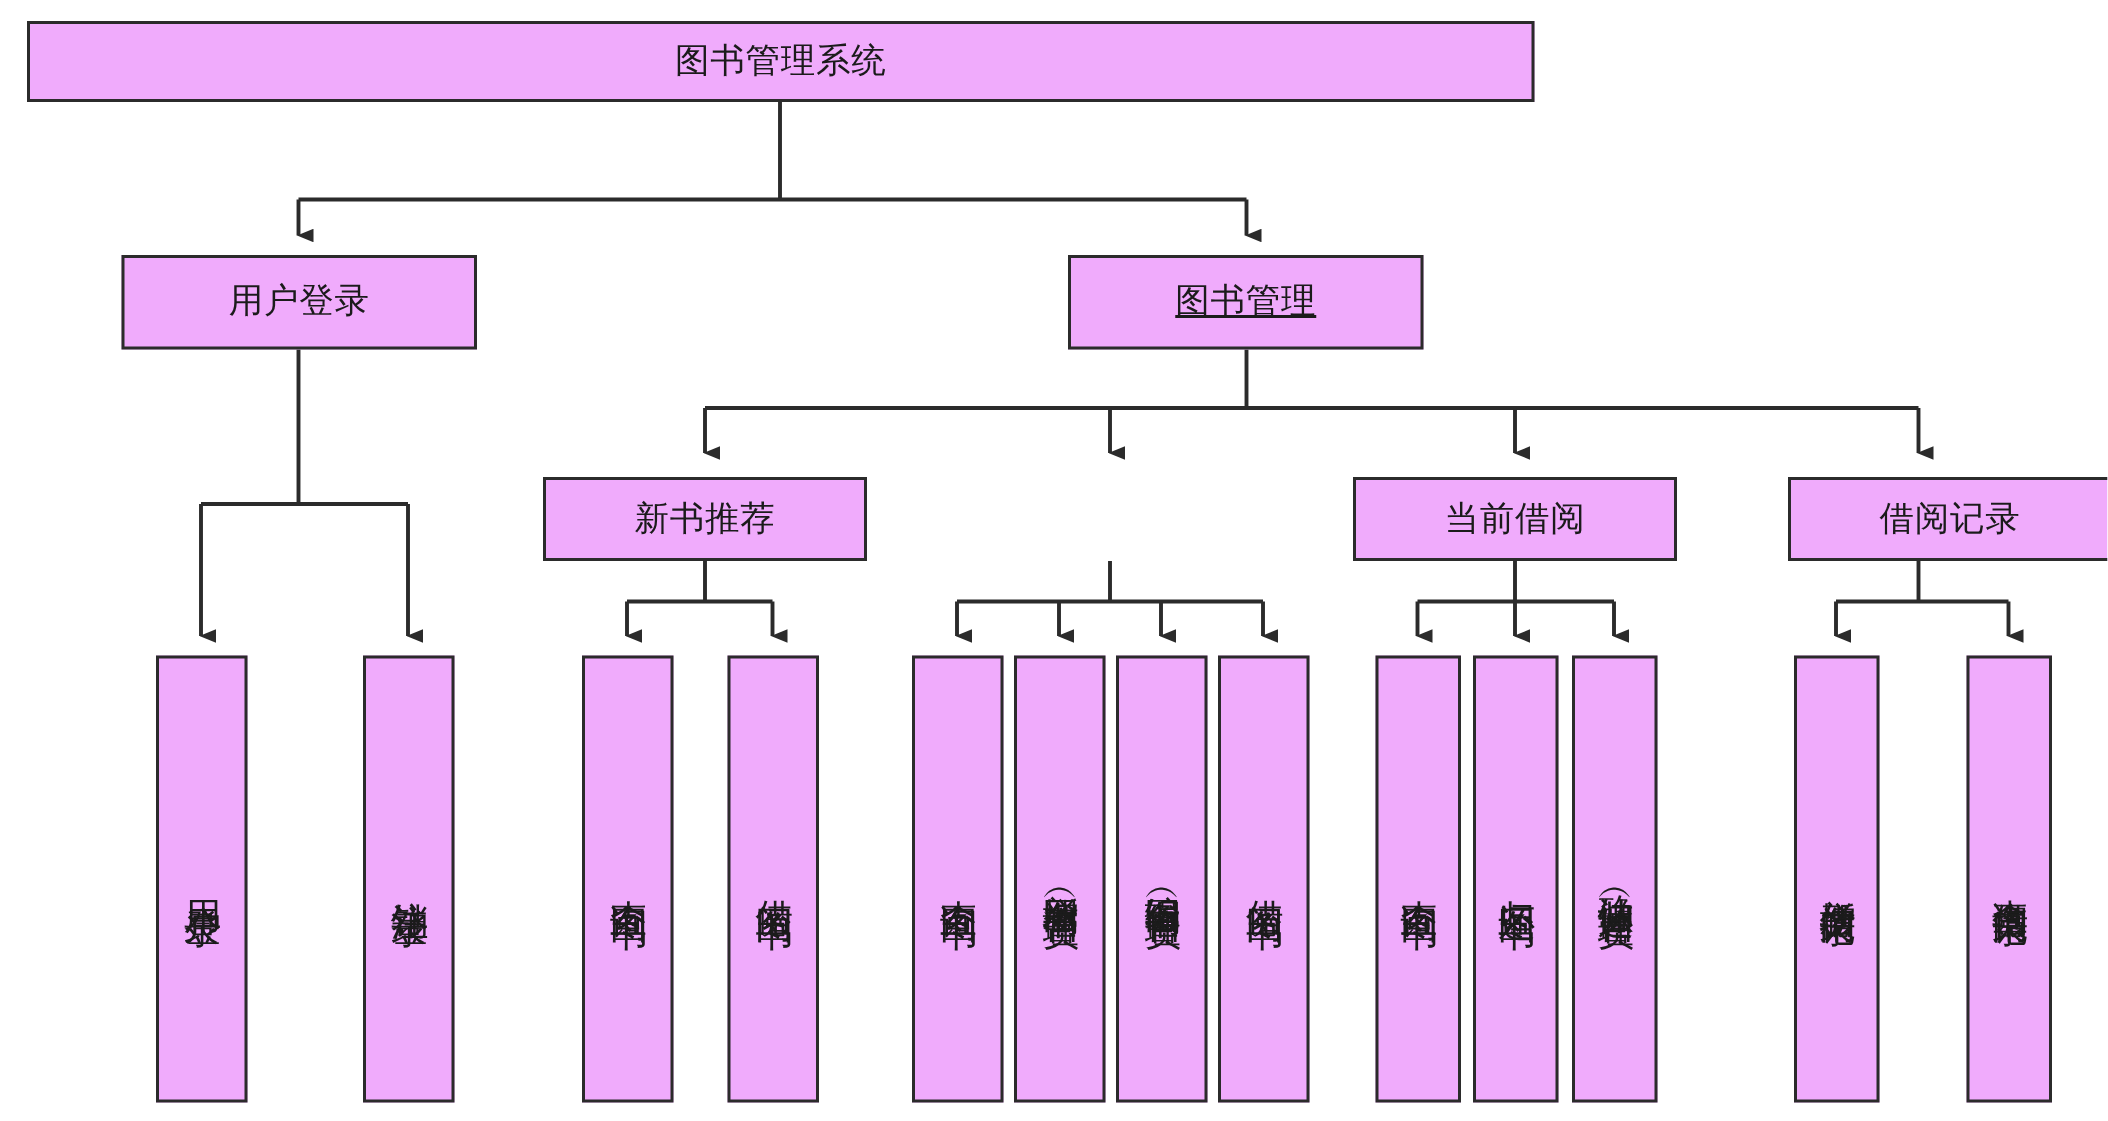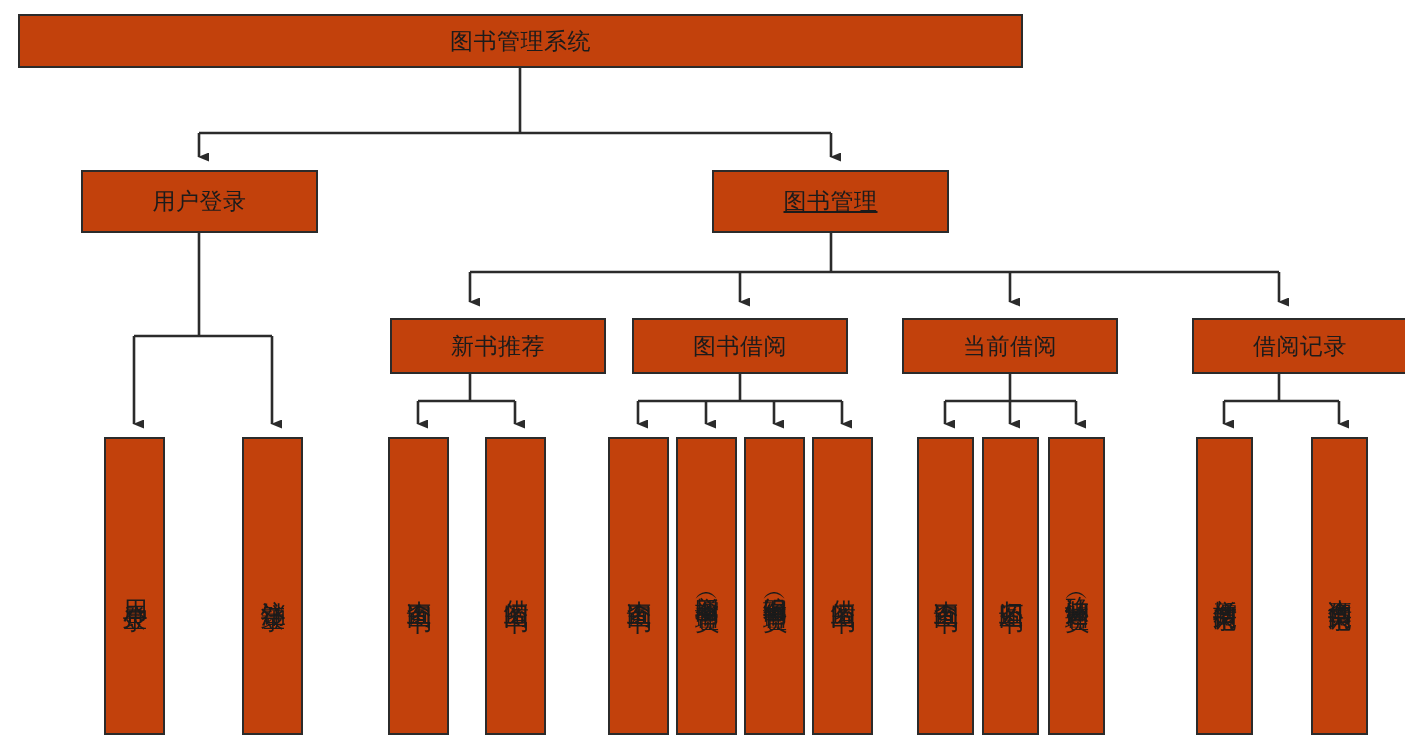--- a/index.html
+++ b/index.html
@@ -23,21 +23,21 @@
     left: 0;
     top: 0;
     width: 1405px;
     height: 747px;
     pointer-events: none;
   }
   .node {
     position: absolute;
     box-sizing: border-box;
     border: 2.5px solid #2b2b2b;
-    background: #c2410c;
+    background: #f0abfc;
     display: flex;
     align-items: center;
     justify-content: center;
     color: #1b1b1b;
   }
   .node .label {
     display: block;
     text-align: center;
     line-height: 1.15;
     letter-spacing: 0.5px;
@@ -134,27 +134,24 @@
   </div>
 
   <div class="node horiz" style="left:81px; top:170px; width:237px; height:63px;">
     <span class="label">用户登录</span>
   </div>
 
   <div class="node horiz" style="left:712px; top:170px; width:237px; height:63px;text-decoration:underline;">
     <span class="label">图书管理</span>
   </div>
 
-  <div class="node horiz" style="left:362px; top:318px; width:216px; height:56px;margin-left:28px;">
+  <div class="node horiz" style="left:362px; top:318px; width:216px; height:56px;">
     <span class="label">新书推荐</span>
   </div>
 
-  <div class="node horiz" style="left:632px; top:318px; width:216px; height:56px;">
-    <span class="label">图书借阅</span>
-  </div>
 
   <div class="node horiz" style="left:902px; top:318px; width:216px; height:56px;">
     <span class="label">当前借阅</span>
   </div>
 
   <div class="node horiz" style="left:1171px; top:318px; width:216px; height:56px;margin-left:21px;">
     <span class="label">借阅记录</span>
   </div>
 
   <div class="node vert" style="left:104px; top:437px; width:61px; height:298px;">

